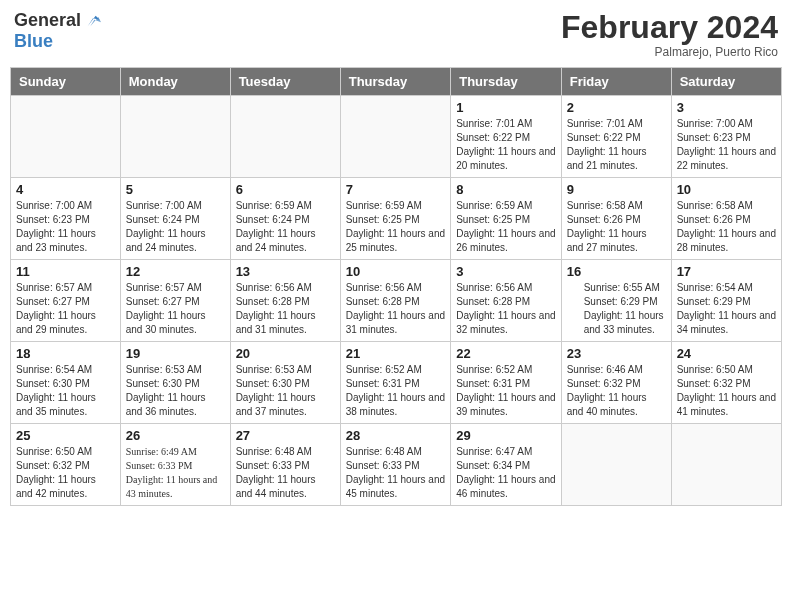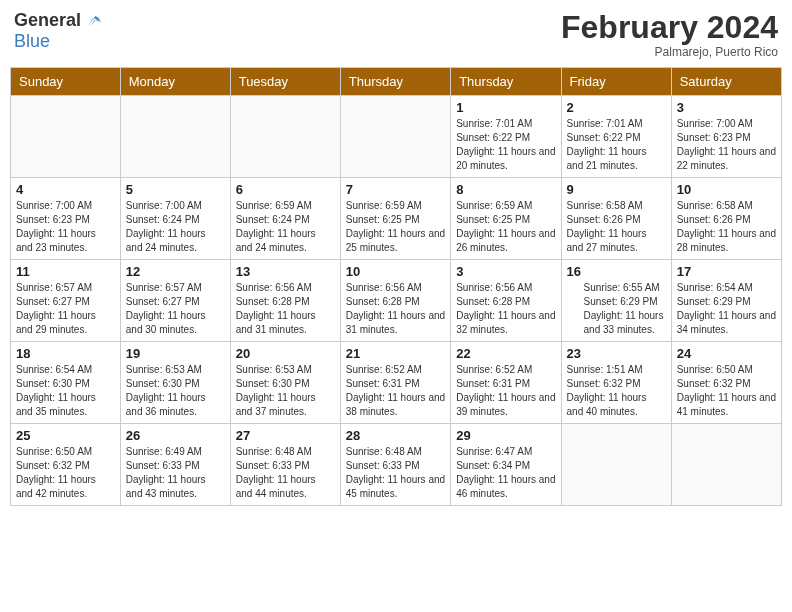--- a/index.html
+++ b/index.html
@@ -23,21 +23,21 @@
       align-items: center;
       gap: 2px;
     }
     .logo-text-general {
       font-size: 18px;
       font-weight: bold;
       color: #333;
     }
     .logo-text-blue {
       font-size: 18px;
-      font-weight: normal;
+      font-weight: bold;
       color: #3a7fc1;
     }
     .logo-icon {
       width: 20px;
       height: 20px;
     }
     .title-area {
       text-align: right;
     }
     .cal-title {
@@ -49,24 +49,24 @@
     .cal-subtitle {
       font-size: 12px;
       color: #555;
     }
     table {
       width: 100%;
       border-collapse: collapse;
       font-size: 11px;
     }
     thead tr th {
-      background-color: #a16207;
+      background-color: #737373;
       color: #fff;
       font-size: 13px;
-      font-weight: normal;
+      font-weight: bold;
       padding: 6px 8px;
       text-align: left;
       border: 1px solid #ccc;
     }
     tbody tr td {
       border: 1px solid #ccc;
       vertical-align: top;
       padding: 4px 5px;
       width: 113px;
       min-height: 80px;
@@ -261,41 +261,41 @@
 Daylight: 11 hours and 38 minutes.</div>
         </td>
         <td>
           <span class="day-number">22</span>
           <div class="day-info" style="white-space: pre-line;">Sunrise: 6:52 AM
 Sunset: 6:31 PM
 Daylight: 11 hours and 39 minutes.</div>
         </td>
         <td>
           <span class="day-number">23</span>
-          <div class="day-info" style="white-space: pre-line;">Sunrise: 1:51 AM
+          <div class="day-info" style="white-space: pre-line;">Sunrise: 6:46 AM
 Sunset: 6:32 PM
 Daylight: 11 hours and 40 minutes.</div>
         </td>
         <td>
           <span class="day-number">24</span>
           <div class="day-info" style="white-space: pre-line;">Sunrise: 6:50 AM
 Sunset: 6:32 PM
 Daylight: 11 hours and 41 minutes.</div>
         </td>
       </tr>
       <tr>
         <td>
           <span class="day-number">25</span>
           <div class="day-info" style="white-space: pre-line;">Sunrise: 6:50 AM
 Sunset: 6:32 PM
 Daylight: 11 hours and 42 minutes.</div>
         </td>
         <td>
           <span class="day-number">26</span>
-          <div class="day-info" style="white-space: pre-line;">Sunrise: 6:49 AM
+          <div class="day-info" style="white-space: pre-line; font-family: Liberation Serif, serif;">Sunrise: 6:49 AM
 Sunset: 6:33 PM
 Daylight: 11 hours and 43 minutes.</div>
         </td>
         <td>
           <span class="day-number">27</span>
           <div class="day-info" style="white-space: pre-line;">Sunrise: 6:48 AM
 Sunset: 6:33 PM
 Daylight: 11 hours and 44 minutes.</div>
         </td>
         <td>

